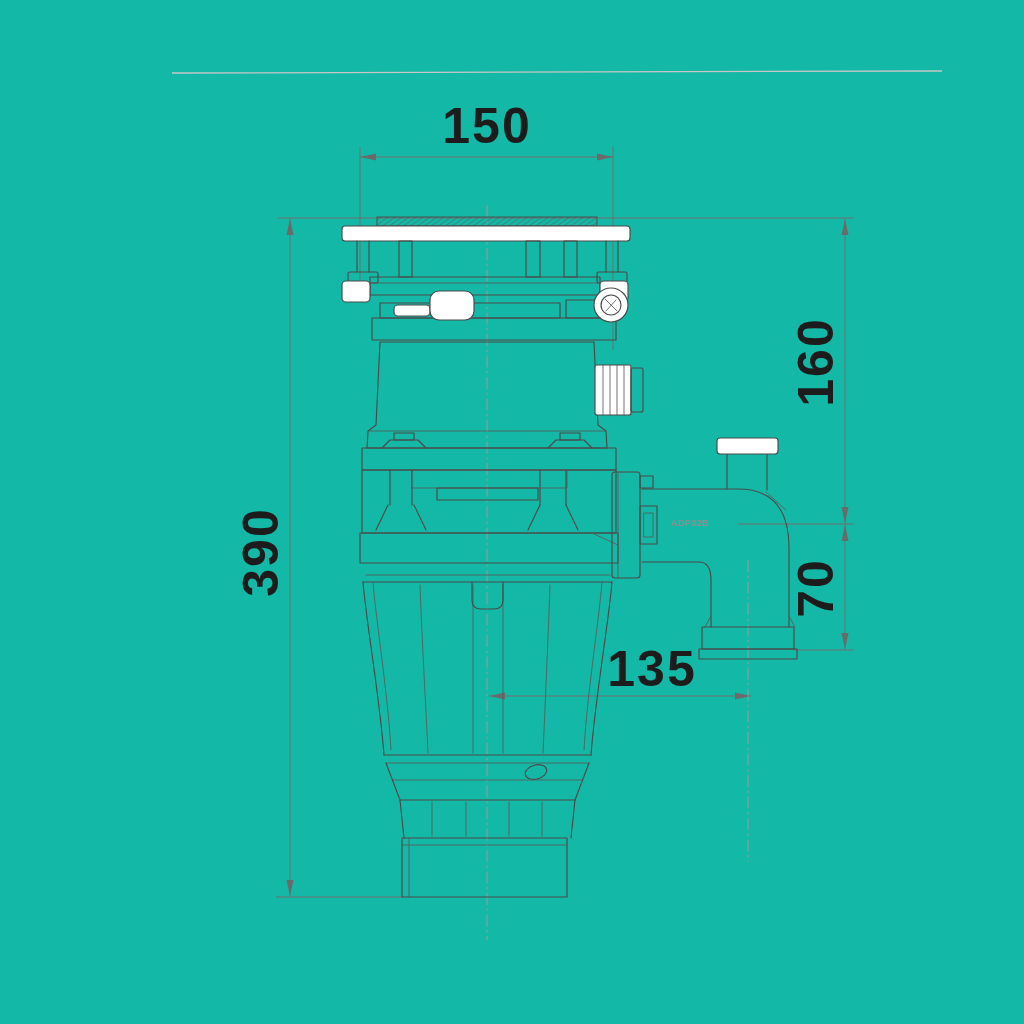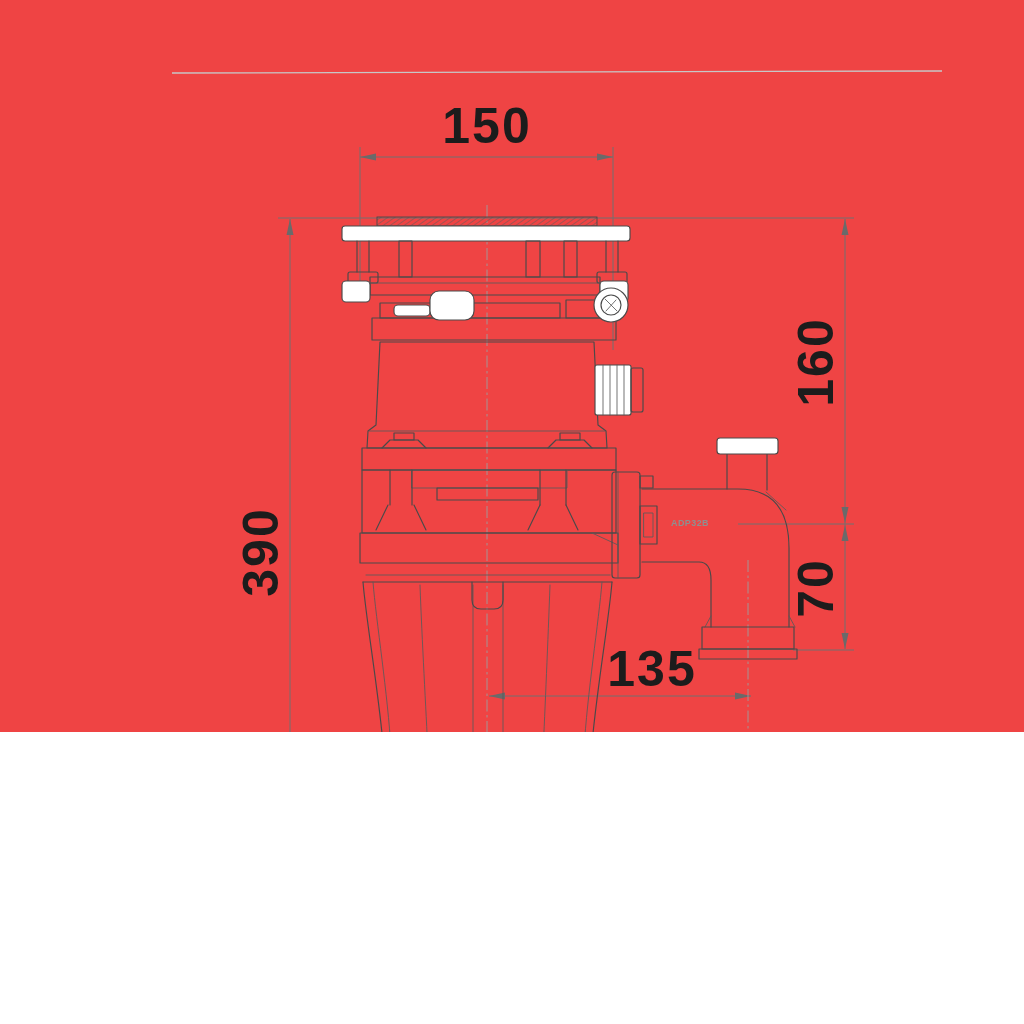--- a/index.html
+++ b/index.html
@@ -1,16 +1,16 @@
 <!DOCTYPE html>
 <html><head>
 <meta charset="utf-8">
 <style>
   html,body{margin:0;padding:0;background:#fff;}
-  .canvas{position:relative;width:1024px;height:732px;background:#ef4444;overflow:hidden;
+  .canvas{position:relative;width:1024px;height:1024px;background:#14b8a6;overflow:hidden;
           font-family:"Liberation Sans",sans-serif;}
   svg{position:absolute;left:0;top:0;}
   
   .ln   {fill:none;stroke:#4a4a4a;stroke-width:1.15;stroke-linejoin:round;stroke-linecap:round;}
   .lnw  {fill:#ffffff;stroke:#4a4a4a;stroke-width:1.15;stroke-linejoin:round;}
   .thin {fill:none;stroke:#5a5a5a;stroke-width:0.85;stroke-linejoin:round;stroke-linecap:round;}
   .dim  {fill:none;stroke:#707070;stroke-width:1;}
   .arr  {fill:#6a6a6a;stroke:none;}
   .cl   {fill:none;stroke:#9d9d9d;stroke-width:0.9;stroke-dasharray:12 3.5 2.5 3.5;}
   .scan {fill:none;stroke:#c7c7c7;stroke-width:1.3;}

